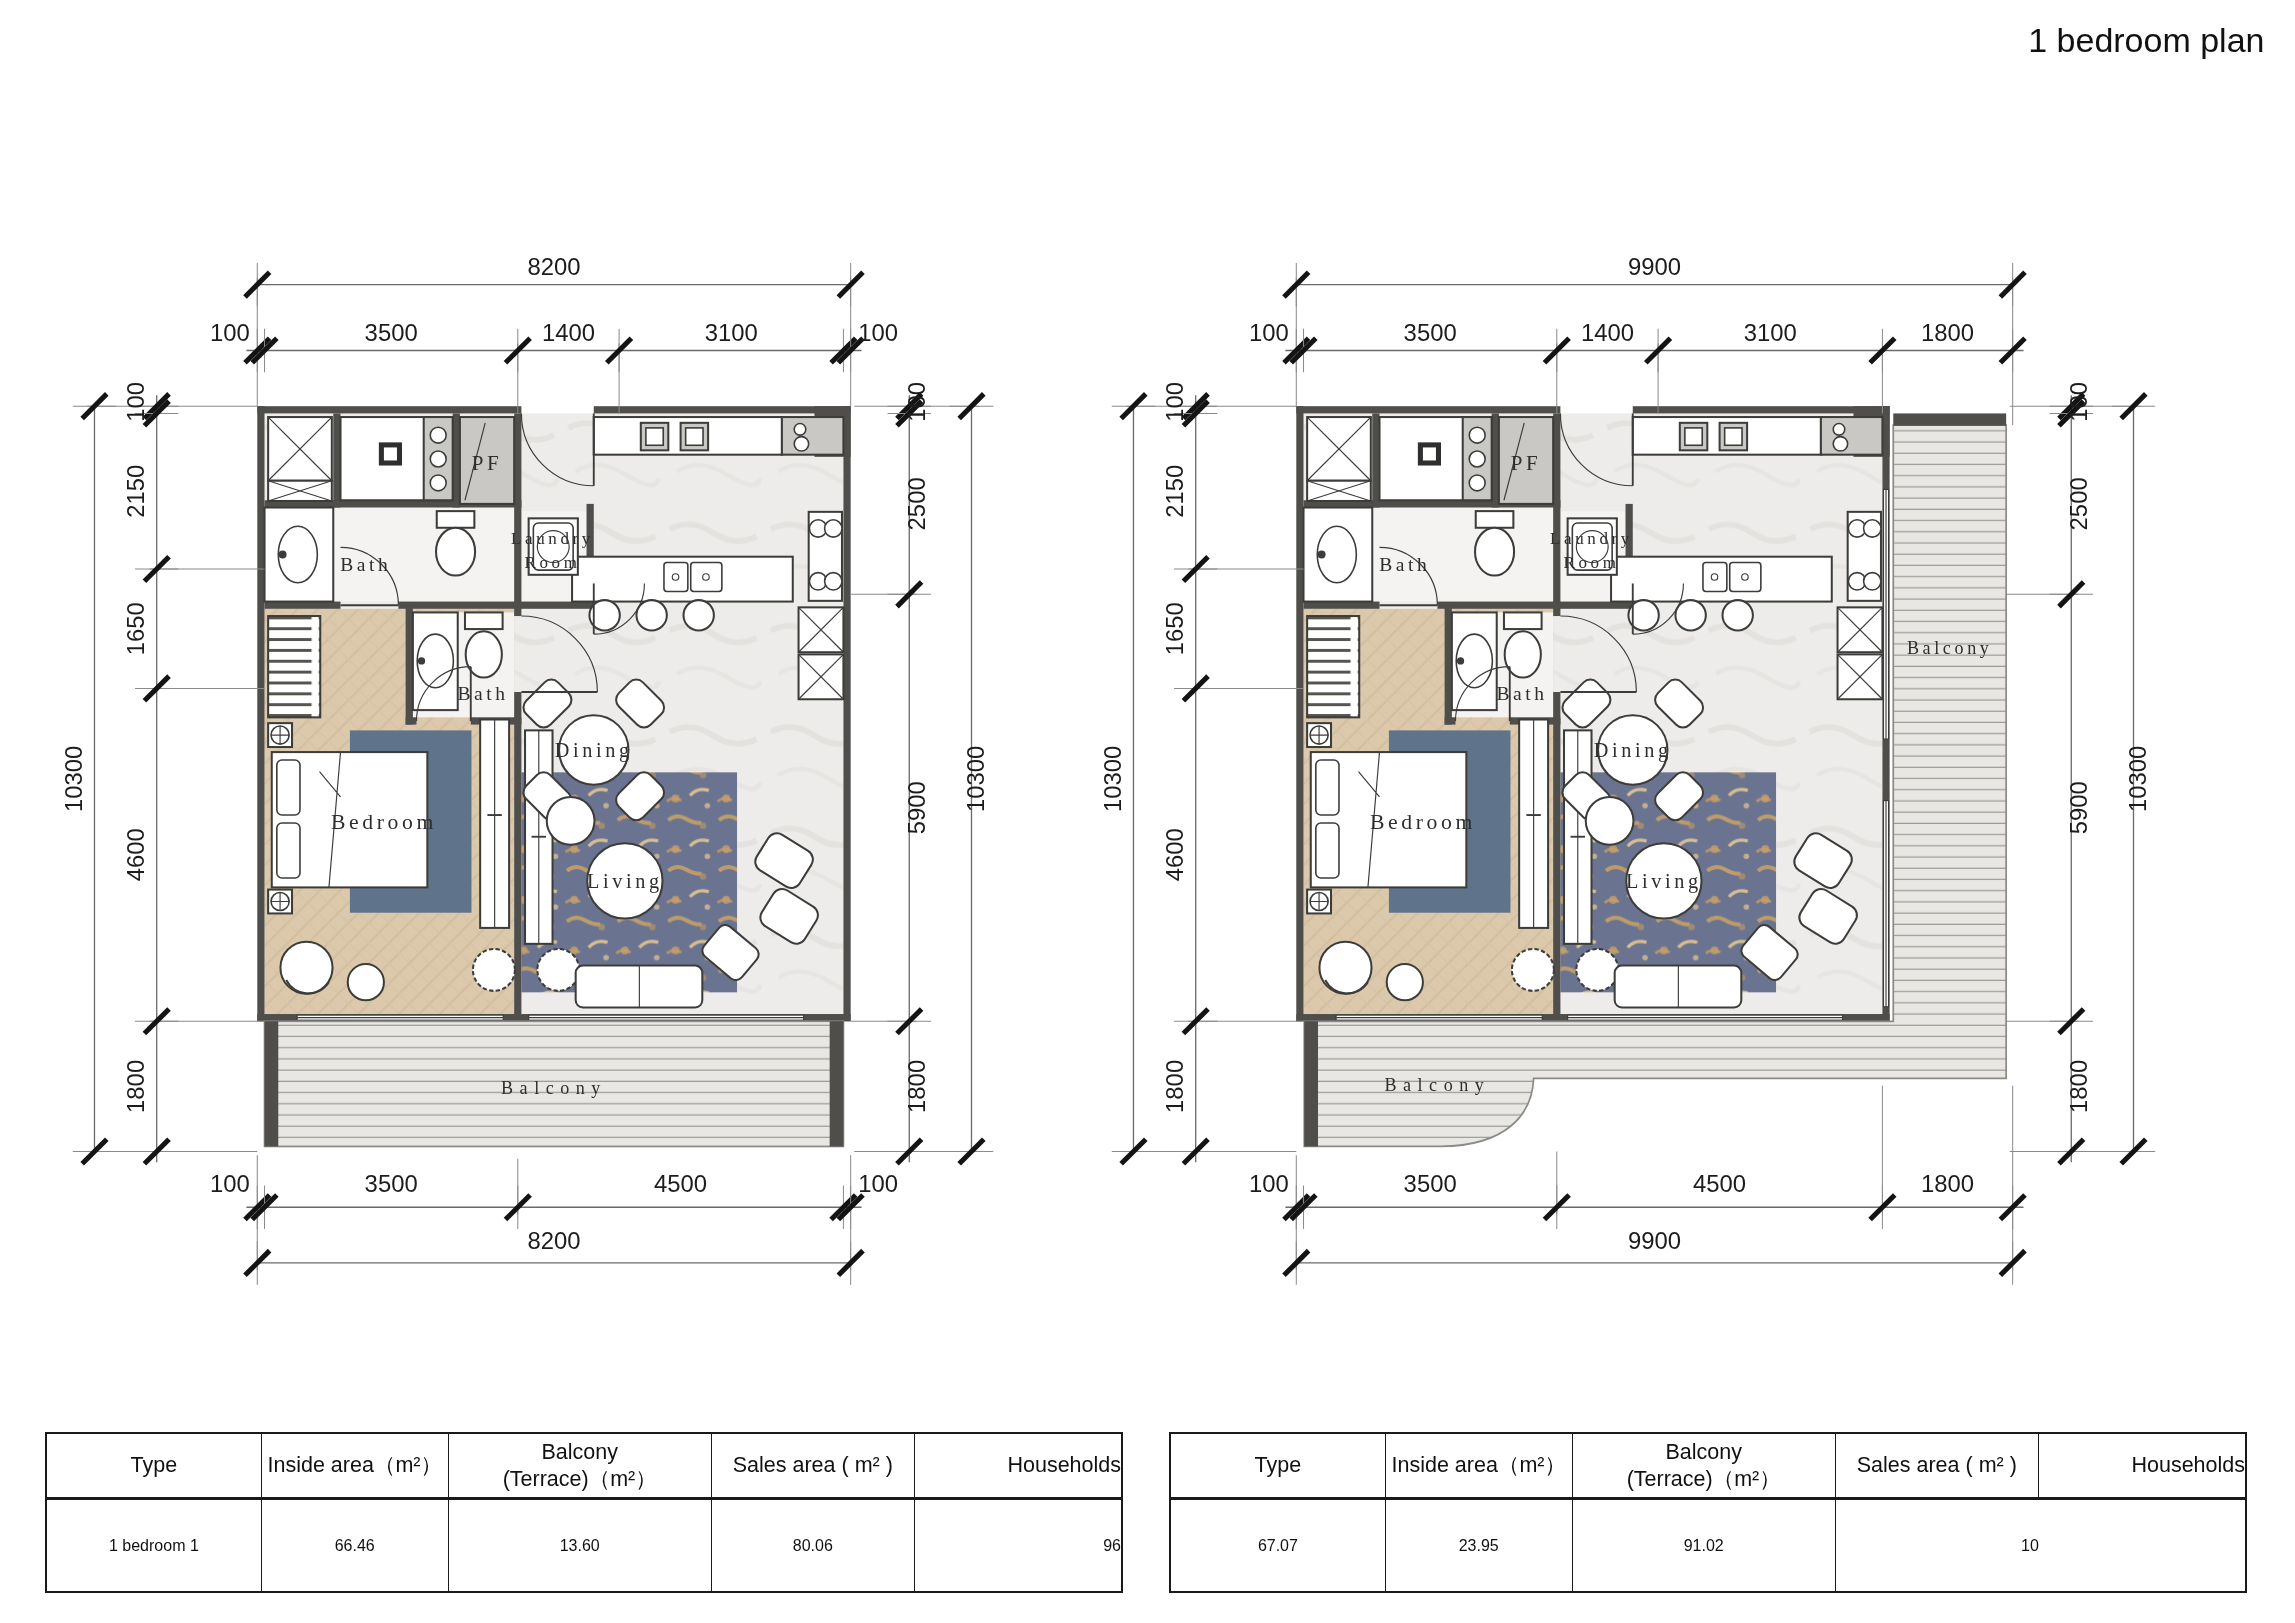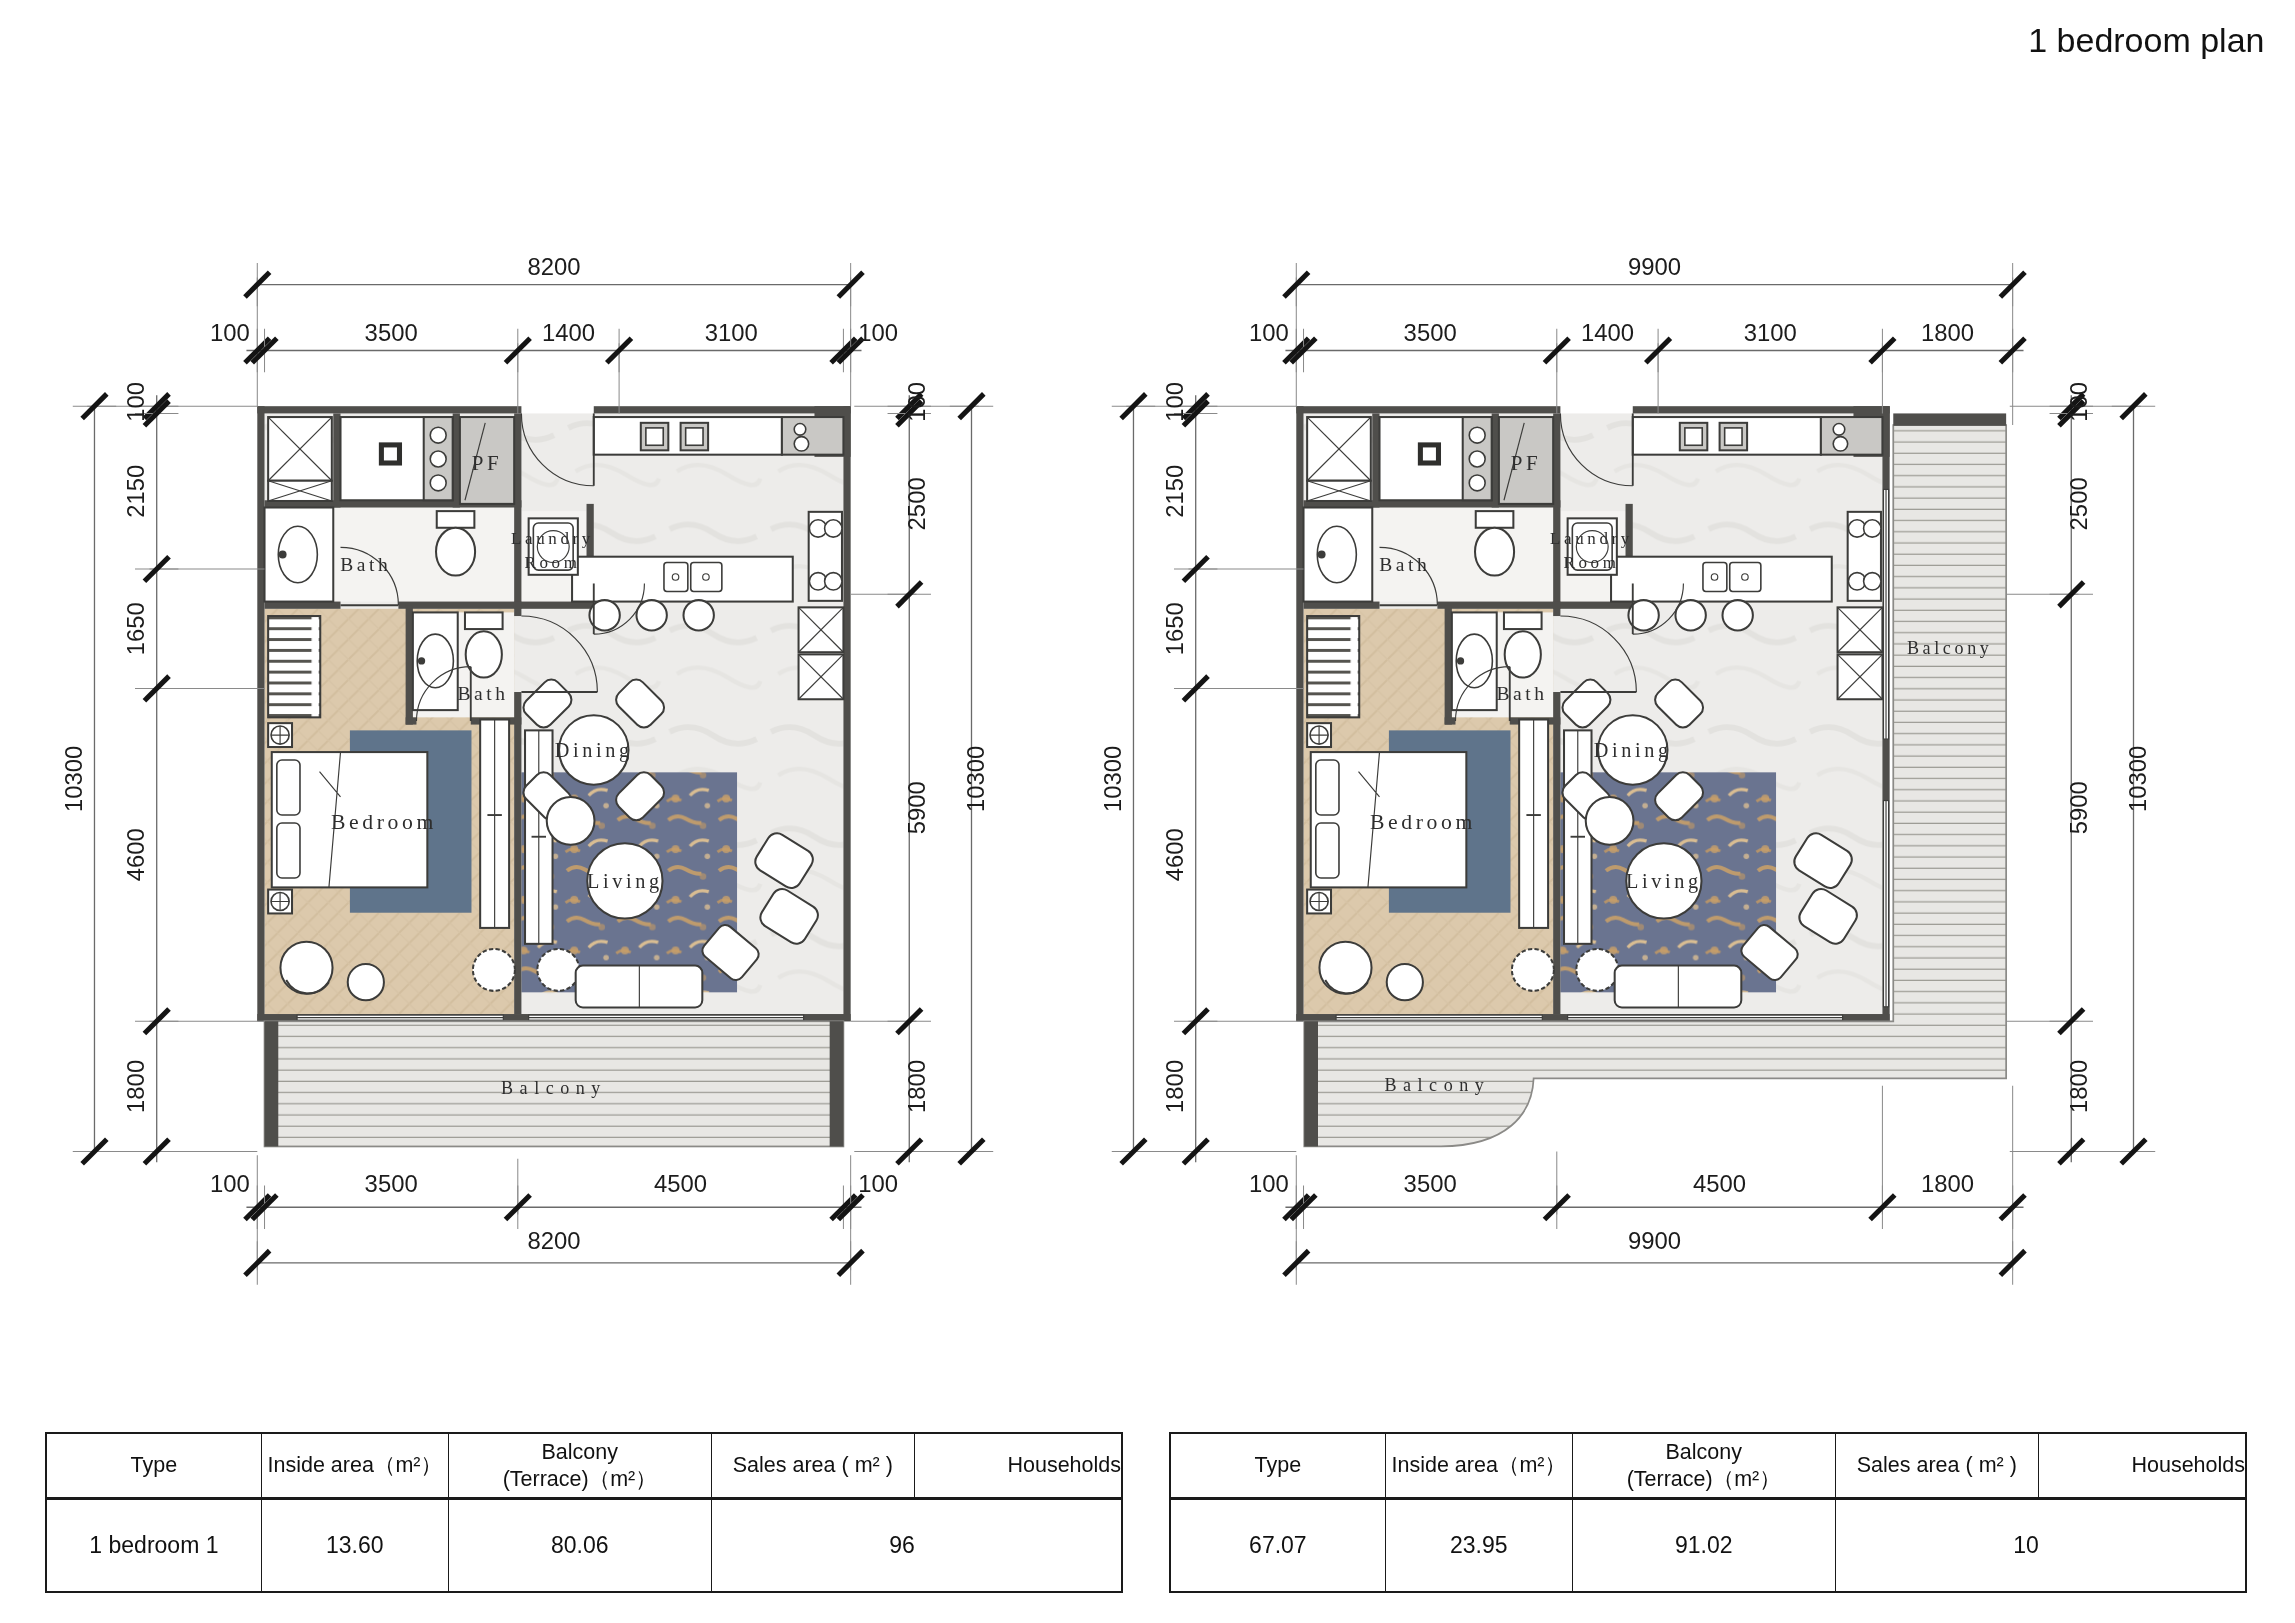--- a/index.html
+++ b/index.html
@@ -20,21 +20,21 @@
   .tick{stroke:#141414;stroke-width:70;}
   .dtxt{font:330px "Liberation Sans",sans-serif;fill:#1c1c1c;text-anchor:middle;}
   .rtxt{font:270px "Liberation Serif",serif;fill:#2e2e2e;text-anchor:middle;letter-spacing:50px;}
   .win{fill:#ffffff;stroke:#3c3c3a;stroke-width:16;}
   
   .spec-table{position:absolute;width:1078px;height:161px;border:2.1px solid #1a1a1a;
       display:grid;grid-template-rows:66px 1fr;box-sizing:border-box;}
   .tr{display:grid;grid-template-columns:20% 17.4% 24.5% 18.9% 19.2%;}
   .tr.head{border-bottom:3.5px solid #1a1a1a;}
   .td{border-right:1.4px solid #1a1a1a;display:flex;flex-direction:column;align-items:center;
-      justify-content:center;font-size:23px;color:#111;text-align:center;line-height:1.25;}
+      justify-content:center;font-size:16px;color:#111;text-align:center;line-height:1.25;}
   .td:last-child{border-right:none;align-items:flex-end;}
   .tr.head .td{font-size:21.5px;}
 </style>
 </head>
 <body>
 
 <div id="page">
 
   <div id="title">1 bedroom plan</div>
 
@@ -519,20 +519,23 @@
         </div>
       <div class="td">
           <span>Households</span>
         </div>
     </div>
     <div class="tr">
       <div class="td">
           <span>1 bedroom 1</span>
         </div>
       <div class="td">
+          <span>66.46</span>
+        </div>
+      <div class="td">
           <span>13.60</span>
         </div>
       <div class="td">
           <span>80.06</span>
         </div>
       <div class="td">
           <span>96</span>
         </div>
     </div>
   </div>

